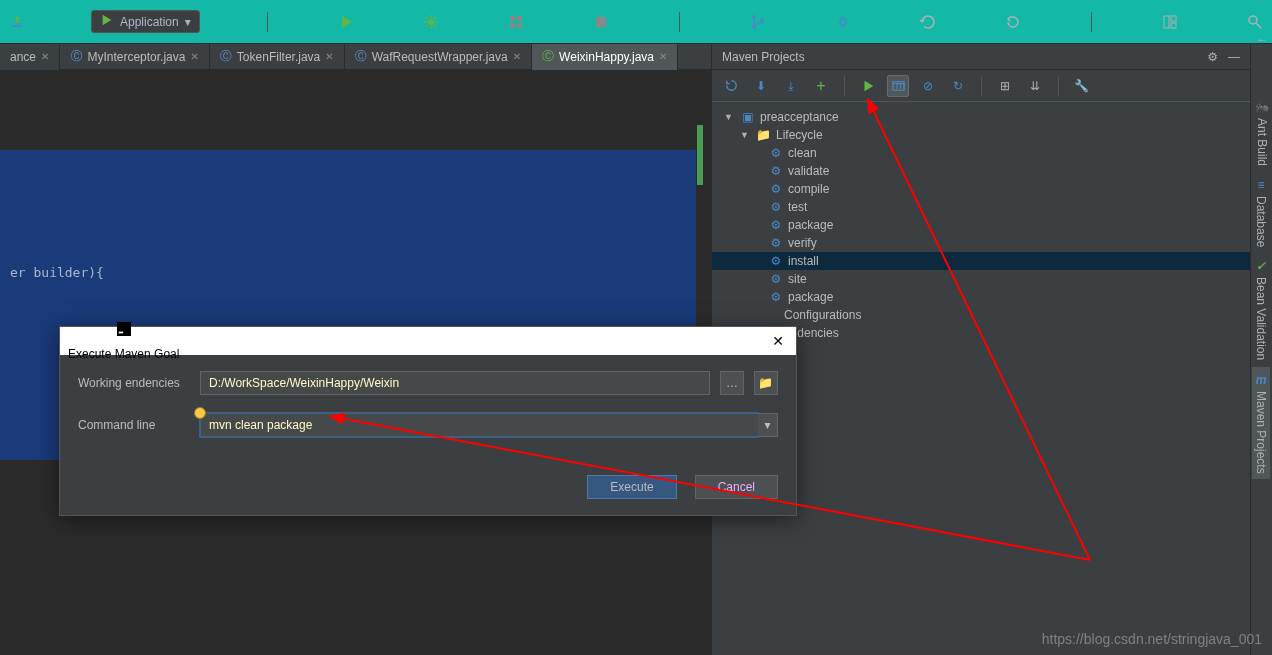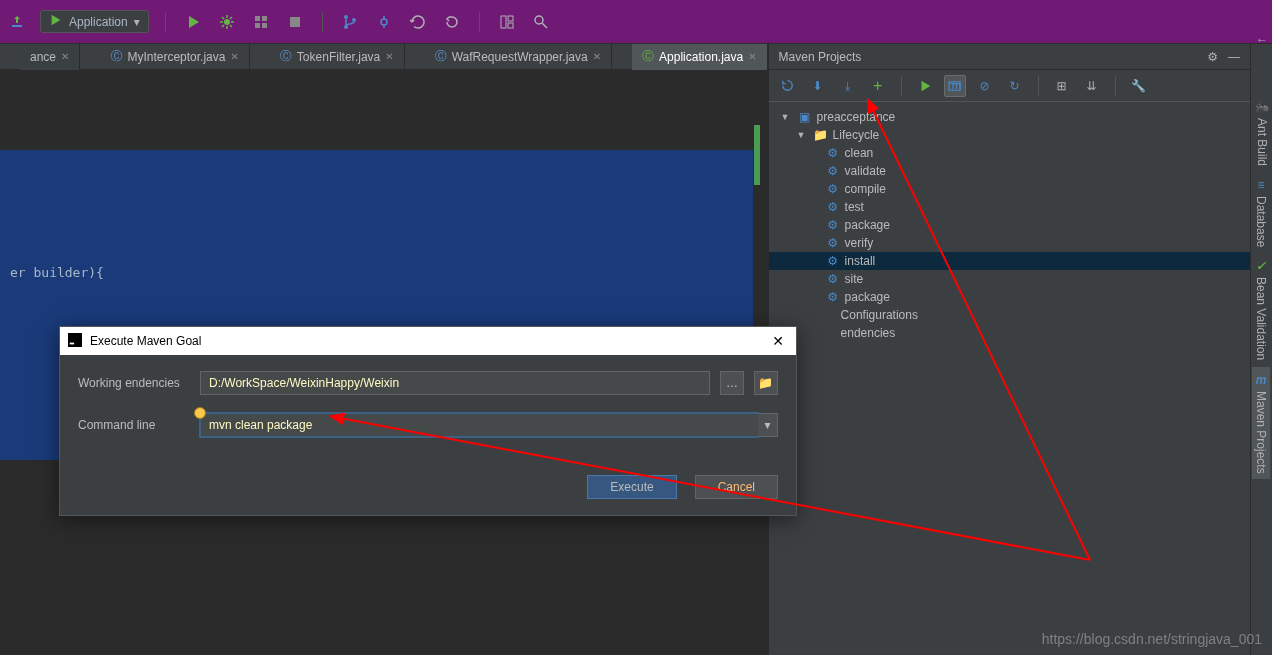--- a/index.html
+++ b/index.html
@@ -1,28 +1,28 @@
 <!DOCTYPE html>
 <html><head>
 <meta charset="utf-8">
 <style>
 *{margin:0;padding:0;box-sizing:border-box;font-family:"Segoe UI",Arial,sans-serif;font-size:12px;}
 body{background:#2b2b2b;color:#a9b7c6;width:1272px;height:655px;overflow:hidden;position:relative;}
 .root{display:flex;flex-direction:column;height:100%;}
-.top-toolbar{height:44px;background:#701a75;border-bottom:1px solid #2b2b2b;display:flex;align-items:center;justify-content:flex-start;padding:0 6px;gap:12px;}
+.top-toolbar{height:44px;background:#14b8a6;border-bottom:1px solid #2b2b2b;display:flex;align-items:center;justify-content:space-between;padding:0 6px;gap:12px;}
 .tb-btn{width:22px;height:22px;display:flex;align-items:center;justify-content:center;cursor:pointer;color:#afb1b3;}
 .tb-btn svg{width:16px;height:16px;}
 .tb-sep{width:1px;height:20px;background:#555;margin:0 4px;}
 .run-config{display:flex;align-items:center;background:#3c3f41;border:1px solid #555;border-radius:3px;padding:2px 8px;gap:6px;cursor:pointer;}
 .run-config .icon{color:#62b543;}
 .run-config .arrow{color:#afb1b3;}
 .main-area{display:flex;flex:1;min-height:0;}
 .editor-area{flex:0 0 711px;display:flex;flex-direction:column;background:#2b2b2b;position:relative;}
 .tabs-bar{height:26px;background:#3c3f41;display:flex;align-items:center;border-bottom:1px solid #2b2b2b;}
-.tab{display:flex;align-items:center;padding:0 10px;height:26px;gap:5px;border-right:1px solid #2b2b2b;cursor:pointer;color:#bbbbbb;margin-left:20px;}
+.tab{display:flex;align-items:center;padding:0 10px;height:26px;gap:5px;border-right:1px solid #2b2b2b;cursor:pointer;color:#bbbbbb;}
 .tab.active{background:#515658;color:#fff;}
 .tab.inactive-first{background:#3a3f41;}
 .tab .close{color:#888;font-size:10px;}
 .tab-icon{color:#5b8dcc;}
 .editor-body{flex:1;background:#2b2b2b;position:relative;overflow:hidden;}
 .code-block{position:absolute;left:0;top:80px;right:15px;height:310px;background:#1a3a7a;padding:10px;}
 .code-text{font-family:Consolas,monospace;font-size:13px;color:#a9b7c6;white-space:pre;}
 .gutter-mark{position:absolute;right:8px;top:55px;width:6px;height:60px;background:#499c54;}
 .maven-panel{flex:1;background:#3c3f41;border-left:1px solid #2b2b2b;display:flex;flex-direction:column;}
 .maven-header{height:26px;display:flex;align-items:center;justify-content:space-between;padding:0 10px;border-bottom:1px solid #2b2b2b;color:#bbbbbb;}
@@ -37,31 +37,31 @@
 .tree-arrow{width:12px;color:#afb1b3;font-size:9px;}
 .tree-icon{width:16px;text-align:center;}
 .tree-label{color:#bbbbbb;}
 .gear-icon{color:#4a88c7;}
 .right-sidebar{width:22px;background:#3c3f41;border-left:1px solid #2b2b2b;display:flex;flex-direction:column;align-items:center;padding-top:50px;gap:30px;}
 .side-tab{writing-mode:vertical-rl;cursor:pointer;color:#afb1b3;padding:6px 2px;display:flex;align-items:center;gap:4px;}
 .side-tab.active{background:#515658;}
 .side-tab-icon{writing-mode:horizontal-tb;}
 .dialog{position:absolute;left:59px;top:326px;width:738px;background:#3c3f41;border:1px solid #555;z-index:100;box-shadow:0 4px 20px rgba(0,0,0,0.5);}
 .dialog-title{height:28px;background:#fff;color:#000;display:flex;align-items:center;padding:0 8px;gap:8px;justify-content:space-between;}
-.dialog-title-left{display:flex;align-items:center;gap:8px;}
+.dialog-title-left{display:flex;align-items:center;gap:8px;flex-direction:column;}
 .dialog-close{cursor:pointer;font-size:14px;padding:0 4px;}
 .dialog-body{padding:16px 18px;}
 .form-row{display:flex;align-items:center;margin-bottom:18px;gap:10px;}
 .form-label{width:112px;color:#bbbbbb;}
 .form-input{flex:1;height:24px;background:#45494a;border:1px solid #646464;color:#fef9c3;padding:0 8px;}
 .form-input.focused{border-color:#3d6185;background:#45494a;box-shadow:0 0 0 1px #3d6185;}
 .dots-btn{width:24px;height:24px;background:#4c5052;border:1px solid #646464;display:flex;align-items:center;justify-content:center;cursor:pointer;color:#bbbbbb;}
 .combo-arrow{width:20px;height:24px;background:#4c5052;border:1px solid #646464;border-left:none;display:flex;align-items:center;justify-content:center;cursor:pointer;color:#bbbbbb;}
 .dialog-buttons{display:flex;justify-content:flex-end;gap:18px;padding:4px 18px 16px;}
-.dlg-btn{padding:4px 22px;background:#4c5052;border:1px solid #646464;color:#fdba74;cursor:pointer;}
+.dlg-btn{padding:4px 22px;background:#4c5052;border:1px solid #646464;color:#f0abfc;cursor:pointer;}
 .dlg-btn.primary{background:#365880;border-color:#4a78a8;color:#bbbbbb;}
 .far-right{position:absolute;right:0;top:28px;width:20px;height:20px;color:#afb1b3;display:flex;align-items:center;justify-content:center;}
 .watermark{position:absolute;right:10px;bottom:8px;color:#aaa;font-size:14px;opacity:0.6;}
 .bulb{position:absolute;width:12px;height:12px;background:#f9c749;border-radius:50%;top:-6px;left:-6px;border:1px solid #a07b1e;}
 svg{fill:currentColor;}
 .arrow-svg{position:absolute;pointer-events:none;z-index:200;}
 </style>
 </head>
 <body>
 
@@ -163,21 +163,21 @@
           <span>TokenFilter.java</span>
           <span class="close">✕</span>
         </div>
         <div class="tab">
           <span class="tab-icon">Ⓒ</span>
           <span>WafRequestWrapper.java</span>
           <span class="close">✕</span>
         </div>
         <div class="tab active">
           <span class="tab-icon" style="color:#62b543">Ⓒ</span>
-          <span>Application.java</span>
+          <span>WeixinHappy.java</span>
           <span class="close">✕</span>
         </div>
       </div>
       <div class="editor-body">
         <div class="gutter-mark"></div>
         <div class="code-block">
           <div class="code-text" style="margin-top:105px">er builder){</div>
         </div>
       </div>
     </div>

